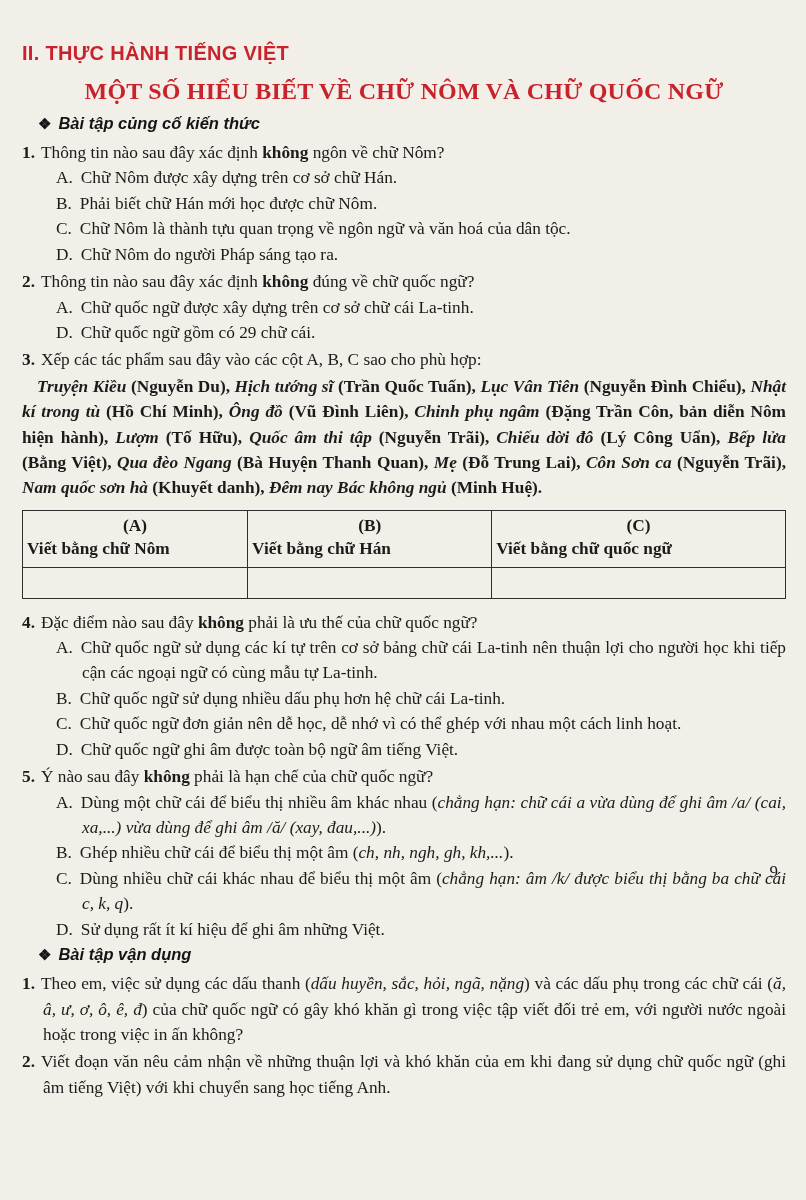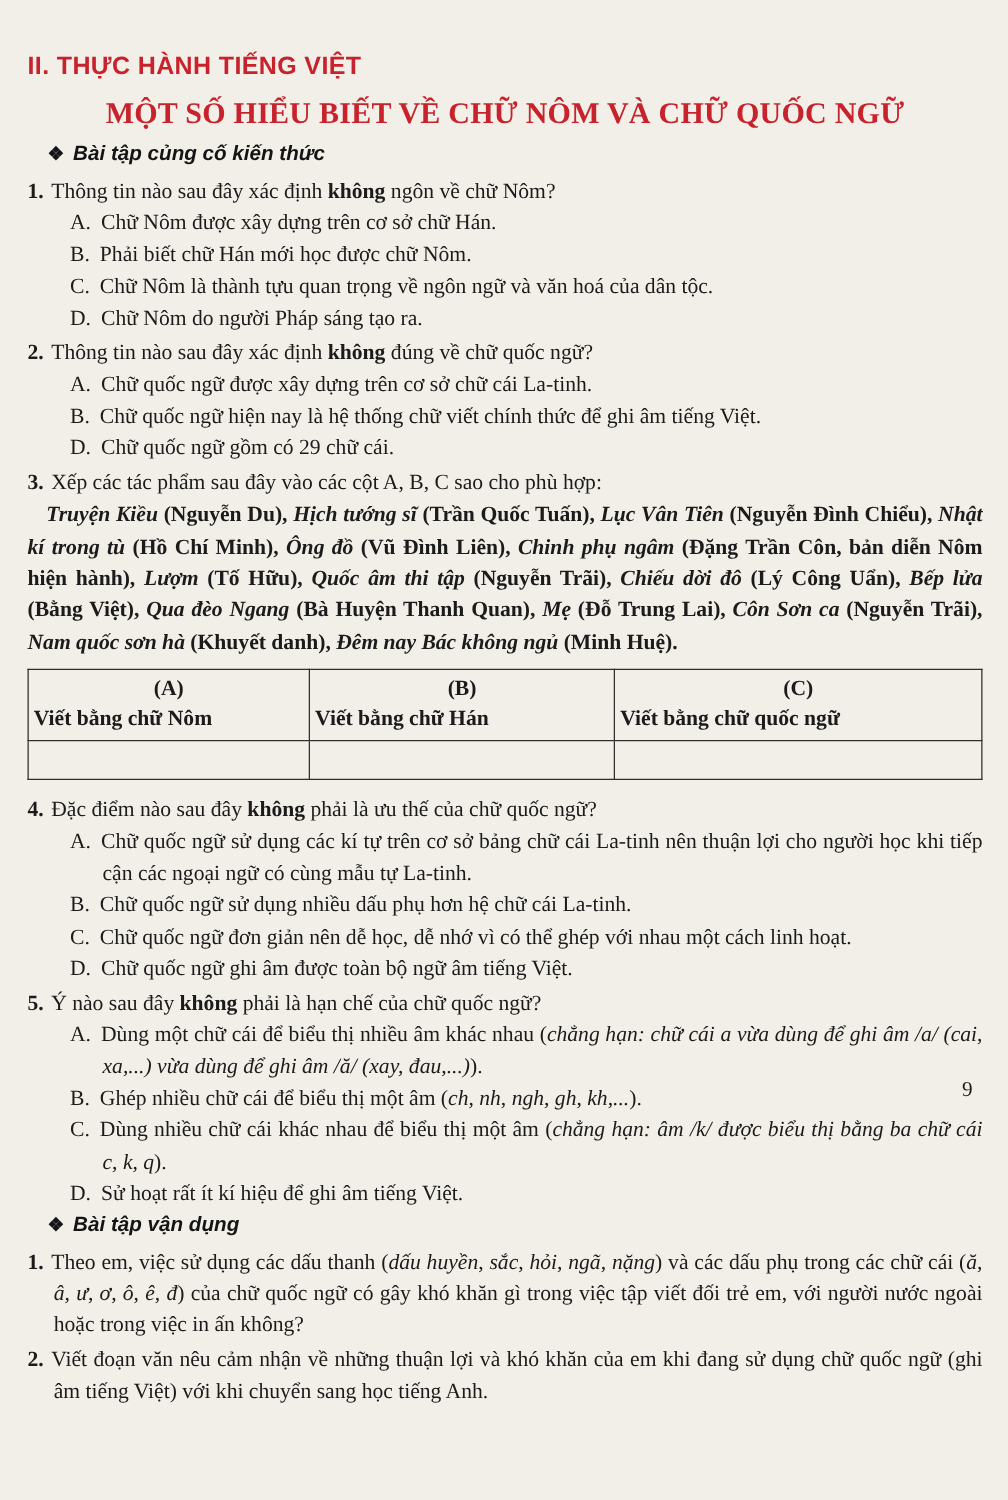--- a/index.html
+++ b/index.html
@@ -86,21 +86,20 @@
     <p class="q-stem"><span class="q-num">1.</span><span class="q-body"><span>Thông tin nào sau đây xác định </span><span style="font-weight: bold;">không</span><span> ngôn về chữ Nôm?</span></span></p>
     <p class="option"><span class="opt-label">A.</span><span class="opt-text">Chữ Nôm được xây dựng trên cơ sở chữ Hán.</span></p>
     <p class="option"><span class="opt-label">B.</span><span class="opt-text">Phải biết chữ Hán mới học được chữ Nôm.</span></p>
     <p class="option"><span class="opt-label">C.</span><span class="opt-text">Chữ Nôm là thành tựu quan trọng về ngôn ngữ và văn hoá của dân tộc.</span></p>
     <p class="option"><span class="opt-label">D.</span><span class="opt-text">Chữ Nôm do người Pháp sáng tạo ra.</span></p>
   </div>
 
   <div class="question">
     <p class="q-stem"><span class="q-num">2.</span><span class="q-body"><span>Thông tin nào sau đây xác định </span><span style="font-weight: bold;">không</span><span> đúng về chữ quốc ngữ?</span></span></p>
     <p class="option"><span class="opt-label">A.</span><span class="opt-text">Chữ quốc ngữ được xây dựng trên cơ sở chữ cái La-tinh.</span></p>
-    <p class="option"><span class="opt-label">B.</span><span class="opt-text">Chữ quốc ngữ hiện nay là hệ thống chữ viết chính thức để ghi âm tiếng Việt.</span></p>
     <p class="option"><span class="opt-label">D.</span><span class="opt-text">Chữ quốc ngữ gồm có 29 chữ cái.</span></p>
   </div>
 
   <div class="question">
     <p class="q-stem"><span class="q-num">3.</span><span class="q-body"><span>Xếp các tác phẩm sau đây vào các cột A, B, C sao cho phù hợp:</span></span></p>
     <p class="works"><span style="font-style: italic;">Truyện Kiều</span><span> (Nguyễn Du), </span><span style="font-style: italic;">Hịch tướng sĩ</span><span> (Trần Quốc Tuấn), </span><span style="font-style: italic;">Lục Vân Tiên</span><span> (Nguyễn Đình Chiểu), </span><span style="font-style: italic;">Nhật kí trong tù</span><span> (Hồ Chí Minh), </span><span style="font-style: italic;">Ông đồ</span><span> (Vũ Đình Liên), </span><span style="font-style: italic;">Chinh phụ ngâm</span><span> (Đặng Trần Côn, bản diễn Nôm hiện hành), </span><span style="font-style: italic;">Lượm</span><span> (Tố Hữu), </span><span style="font-style: italic;">Quốc âm thi tập</span><span> (Nguyễn Trãi), </span><span style="font-style: italic;">Chiếu dời đô</span><span> (Lý Công Uẩn), </span><span style="font-style: italic;">Bếp lửa</span><span> (Bằng Việt), </span><span style="font-style: italic;">Qua đèo Ngang</span><span> (Bà Huyện Thanh Quan), </span><span style="font-style: italic;">Mẹ</span><span> (Đỗ Trung Lai), </span><span style="font-style: italic;">Côn Sơn ca</span><span> (Nguyễn Trãi), </span><span style="font-style: italic;">Nam quốc sơn hà</span><span> (Khuyết danh), </span><span style="font-style: italic;">Đêm nay Bác không ngủ</span><span> (Minh Huệ).</span></p>
 
     <table class="sort-table">
       <colgroup>
           <col class="cA">
@@ -139,21 +138,21 @@
     <p class="option"><span class="opt-label">B.</span><span class="opt-text">Chữ quốc ngữ sử dụng nhiều dấu phụ hơn hệ chữ cái La-tinh.</span></p>
     <p class="option"><span class="opt-label">C.</span><span class="opt-text">Chữ quốc ngữ đơn giản nên dễ học, dễ nhớ vì có thể ghép với nhau một cách linh hoạt.</span></p>
     <p class="option"><span class="opt-label">D.</span><span class="opt-text">Chữ quốc ngữ ghi âm được toàn bộ ngữ âm tiếng Việt.</span></p>
   </div>
 
   <div class="question">
     <p class="q-stem"><span class="q-num">5.</span><span class="q-body"><span>Ý nào sau đây </span><span style="font-weight: bold;">không</span><span> phải là hạn chế của chữ quốc ngữ?</span></span></p>
     <p class="option"><span class="opt-label">A.</span><span class="opt-text"><span>Dùng một chữ cái để biểu thị nhiều âm khác nhau (</span><span style="font-style: italic;">chẳng hạn: chữ cái a vừa dùng để ghi âm /a/ (cai, xa,...) vừa dùng để ghi âm /ă/ (xay, đau,...)</span><span>).</span></span></p>
     <p class="option"><span class="opt-label">B.</span><span class="opt-text"><span>Ghép nhiều chữ cái để biểu thị một âm (</span><span style="font-style: italic;">ch, nh, ngh, gh, kh,...</span><span>).</span></span></p>
     <p class="option"><span class="opt-label">C.</span><span class="opt-text"><span>Dùng nhiều chữ cái khác nhau để biểu thị một âm (</span><span style="font-style: italic;">chẳng hạn: âm /k/ được biểu thị bằng ba chữ cái c, k, q</span><span>).</span></span></p>
-    <p class="option"><span class="opt-label">D.</span><span class="opt-text">Sử hoạt rất ít kí hiệu để ghi âm tiếng Việt.</span></p>
+    <p class="option"><span class="opt-label">D.</span><span class="opt-text">Sử dụng rất ít kí hiệu để ghi âm những Việt.</span></p>
   </div>
 
   <div class="subheading">
     <span class="bullet">❖</span><span class="subheading-text">Bài tập vận dụng</span>
   </div>
 
   <div class="question">
     <p class="q-stem"><span class="q-num">1.</span><span class="q-body"><span>Theo em, việc sử dụng các dấu thanh (</span><span style="font-style: italic;">dấu huyền, sắc, hỏi, ngã, nặng</span><span>) và các dấu phụ trong các chữ cái (</span><span style="font-style: italic;">ă, â, ư, ơ, ô, ê, đ</span><span>) của chữ quốc ngữ có gây khó khăn gì trong việc tập viết đối trẻ em, với người nước ngoài hoặc trong việc in ấn không?</span></span></p>
   </div>
 

